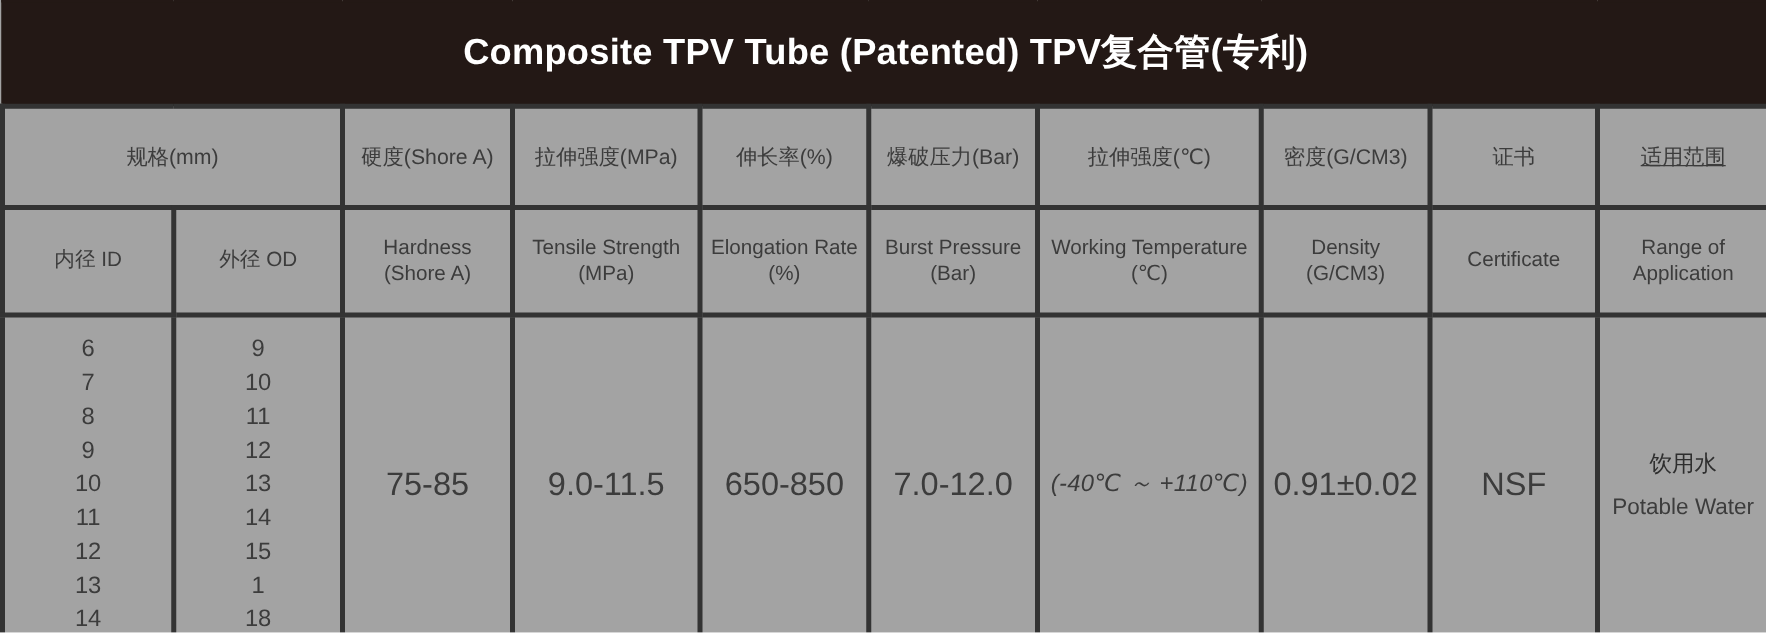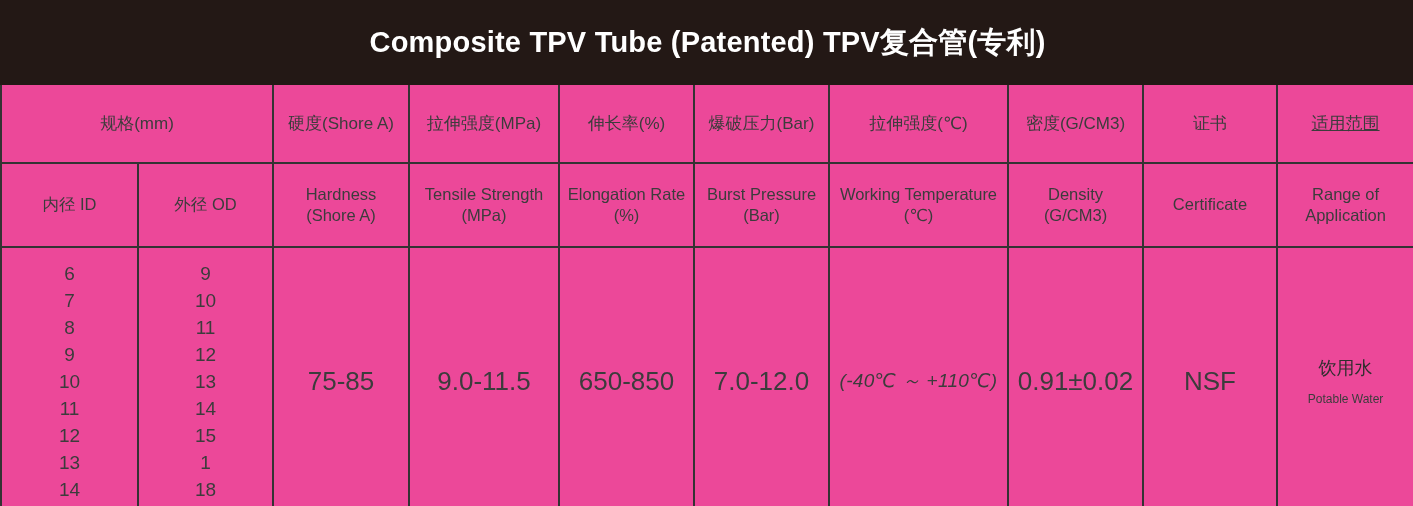--- a/index.html
+++ b/index.html
@@ -8,31 +8,31 @@
     background: #ffffff;
   }
   body {
     font-family: "Liberation Sans", "DejaVu Sans", sans-serif;
   }
   #spec-sheet {
     width: 1413px;
     height: 506px;
     position: relative;
     box-sizing: border-box;
-    background: #ec4899;
+    background: #a3a3a3;
     overflow: hidden;
   }
   table.spec-table {
     width: 1413px;
     border-collapse: collapse;
     table-layout: fixed;
     border-spacing: 0;
   }
   table.spec-table td {
-    border: 2px solid #eab308;
+    border: 4px solid #eab308;
     text-align: center;
     vertical-align: middle;
     color: #3c3c3c;
     padding: 0;
   }
   
   .title-cell {
     background: #231815;
     border: 2px solid #231815 !important;
     height: 81px;
@@ -74,21 +74,21 @@
     flex-direction: column;
     align-items: center;
     justify-content: center;
     line-height: 27px;
     font-size: 19px;
   }
   .num-stack span { display: block; }
   .single-val { font-size: 26px; white-space: nowrap; margin-top: 44px; }
   .temp-val { font-size: 19px; white-space: nowrap; letter-spacing: 0.3px; font-style: italic; }
   .app-cn { font-size: 18px; color: #2e2e2e; display: block; margin-bottom: 7px; }
-  .app-en { font-size: 12px; color: #3c3c3c; display: block; margin-top: 12px; }
+  .app-en { font-size: 18px; color: #3c3c3c; display: block; margin-top: 12px; }
 </style>
 </head>
 <body style="background: rgb(255, 255, 255);">
 
 <div id="spec-sheet">
   <table class="spec-table">
     <colgroup>
       <col style="width:137px">
       <col style="width:135px">
       <col style="width:136px">

